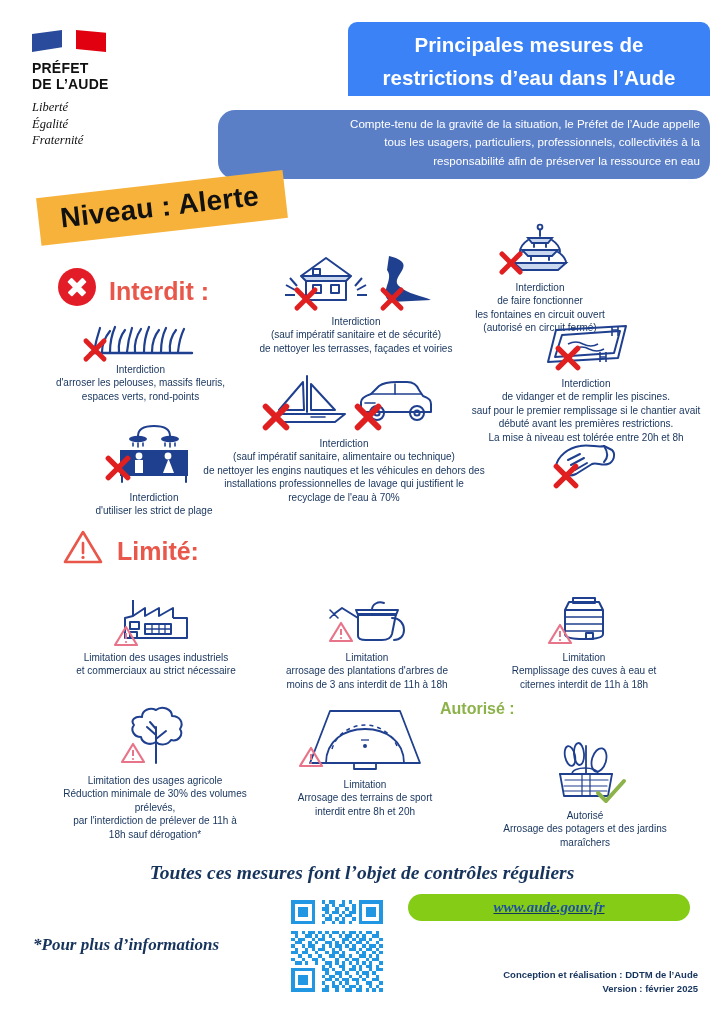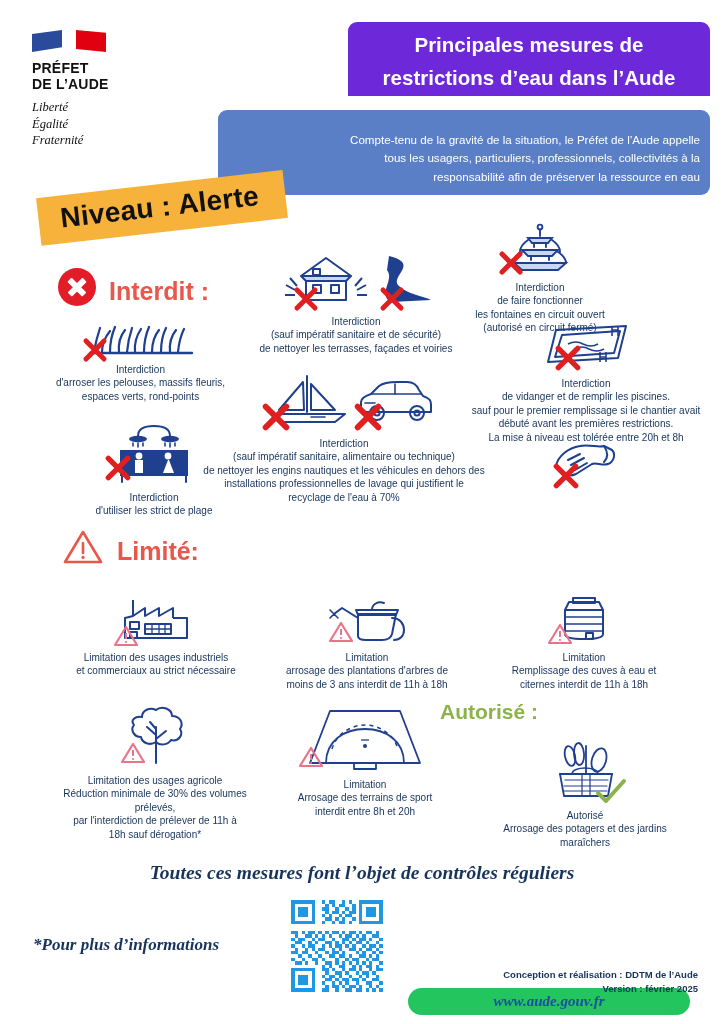--- a/index.html
+++ b/index.html
@@ -17,42 +17,42 @@
   
   .marianne{position:absolute;left:32px;top:28px;width:150px;}
   .flag{display:flex;height:26px;width:88px;align-items:center;}
   .flag .bleu{width:30px;height:22px;background:#2a4b9b;clip-path:polygon(0 18%,100% 0,100% 78%,0 100%);}
   .flag .blanc{width:14px;height:22px;background:#fff;}
   .flag .rouge{width:30px;height:22px;background:#e1000f;clip-path:polygon(0 0,100% 12%,100% 100%,0 86%);}
   .pref-name{font-weight:bold;font-size:14px;line-height:1.12;letter-spacing:.2px;color:#111;margin-top:7px;}
   .devise{font-family:"Liberation Serif", serif;font-style:italic;font-size:12.5px;line-height:1.32;color:#111;margin-top:7px;}
 
   .headerband{position:absolute;left:348px;top:22px;width:362px;}
-  .hb-row{background:#6d28d9;color:#fff;font-weight:bold;font-size:20.5px;
+  .hb-row{background:#3b82f6;color:#fff;font-weight:bold;font-size:20.5px;
           line-height:1.22;text-align:center;padding:6px 12px 2px;}
   .hb-row.first{border-radius:9px 9px 0 0;padding-top:10px;}
   .hb-row.second{font-size:20.5px;padding-bottom:6px;}
   .hb-wide{position:absolute;left:-130px;top:88px;width:492px;background:#5b7fc7;
-           border-radius:9px;padding:21px 10px 9px 14px;box-sizing:border-box;
+           border-radius:17px;padding:5px 10px 9px 14px;box-sizing:border-box;
            color:#fff;font-size:11.6px;line-height:1.58;text-align:right;}
 
   
   .niveau{position:absolute;left:38px;top:184px;background:#f7b23b;
           transform:rotate(-6.5deg);padding:7px 26px 9px 22px;
           font-size:28px;font-weight:bold;color:#111;letter-spacing:.3px;}
 
   
   .sec-head{position:absolute;display:flex;align-items:flex-end;gap:13px;}
   .sec-head .lbl{font-size:25px;font-weight:bold;}
   .head-interdit{left:58px;top:268px;}
   .head-interdit .lbl{color:#e8574a;}
   .head-limite{left:62px;top:528px;}
   .head-limite .lbl{color:#e8574a;}
   .head-autorise{left:440px;top:700px;}
-  .head-autorise .lbl{color:#8cb24a;font-size:21px;}
+  .head-autorise .lbl{color:#8cb24a;font-size:16px;}
 
   .xcircle{width:38px;height:38px;border-radius:50%;background:#e31d28;position:relative;}
   .xcircle:before,.xcircle:after{content:"";position:absolute;left:50%;top:50%;
       width:21px;height:5.5px;background:#fff;border-radius:1px;}
   .xcircle:before{transform:translate(-50%,-50%) rotate(45deg);}
   .xcircle:after{transform:translate(-50%,-50%) rotate(-45deg);}
 
   
   .item{position:absolute;text-align:center;}
   .item .cap{font-size:10px;line-height:1.34;color:#16335c;margin-top:3px;}
@@ -60,23 +60,23 @@
   .redx{position:absolute;font-size:0;}
   .tri{position:absolute;}
 
   
   .tagline{position:absolute;left:0;right:0;top:862px;text-align:center;
            font-family:"Liberation Serif", serif;font-style:italic;font-weight:bold;
            font-size:19.5px;color:#16335c;}
   .plusinfo{position:absolute;left:33px;top:935px;font-family:"Liberation Serif", serif;
             font-style:italic;font-weight:bold;font-size:17px;color:#16335c;}
   .qr{position:absolute;left:288px;top:897px;width:98px;height:98px;}
-  .urlpill{position:absolute;left:408px;top:988px;width:282px;height:27px;
-           background:#22c55e;border-radius:14px;display:flex;align-items:center;
-           justify-content:center;}
+  .urlpill{position:absolute;left:408px;top:894px;width:282px;height:27px;
+           background:#84cc16;border-radius:14px;display:flex;align-items:center;
+           justify-content:center;text-decoration:underline;}
   .urlpill span{font-family:"Liberation Serif", serif;font-style:italic;font-weight:bold;
                 font-size:15px;color:#1c4fa0;}
   .credits{position:absolute;right:26px;top:968px;text-align:right;
            font-size:9.5px;font-weight:bold;line-height:1.45;color:#16335c;}
 </style>
 </head>
 <body>
 
 <div class="page">
 

